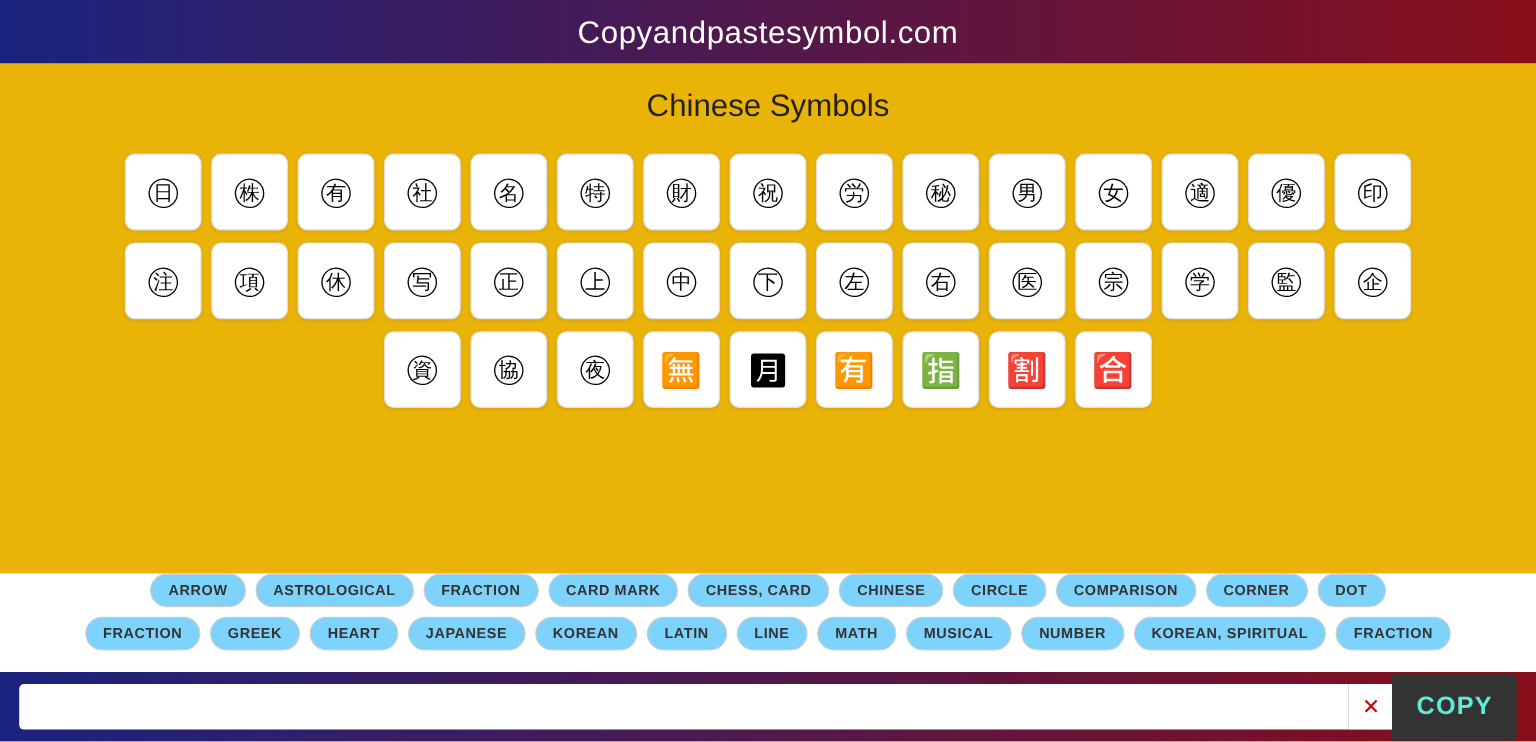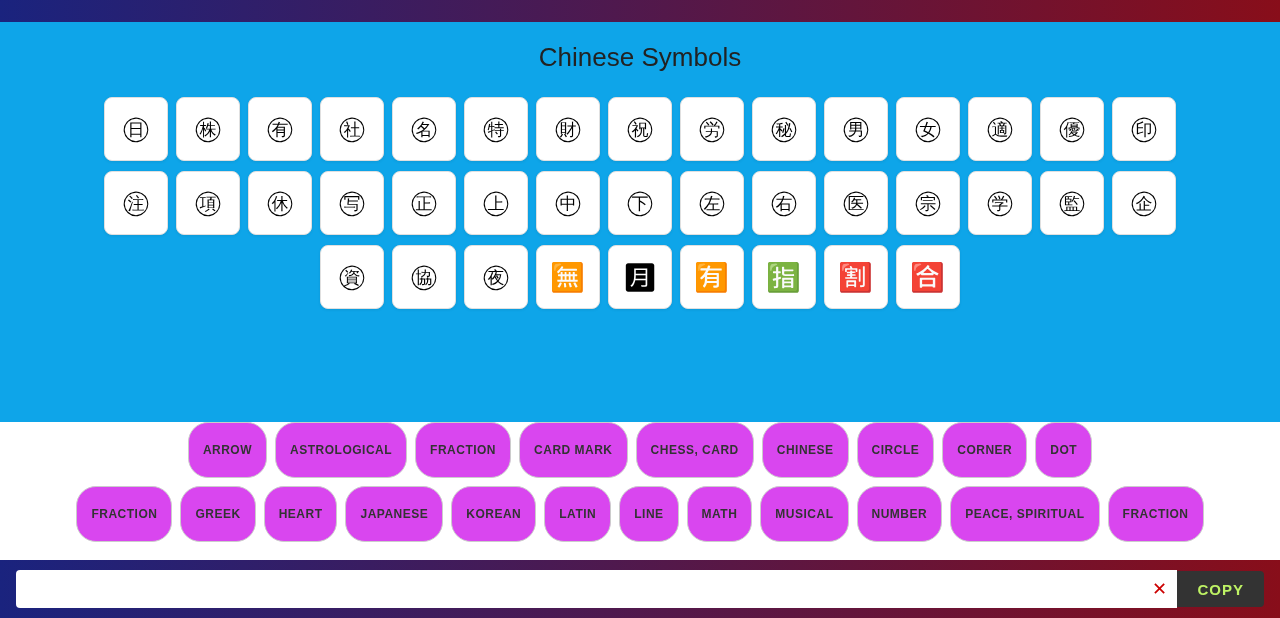--- a/index.html
+++ b/index.html
@@ -26,21 +26,21 @@
     .header-subtitle {
       color: white;
       font-size: 13px;
       margin-top: 3px;
       letter-spacing: 0.3px;
     }
 
     
     .main-content {
       flex: 1;
-      background: #0ea5e9;
+      background: #eab308;
       padding: 20px 40px 15px;
     }
 
     .page-title {
       text-align: center;
       font-size: 26px;
       font-weight: 500;
       color: #222;
       margin-bottom: 24px;
     }
@@ -85,26 +85,26 @@
       display: flex;
       flex-wrap: wrap;
       gap: 8px;
       margin-bottom: 8px;
       justify-content: center;
     }
 
     .category-tag {
       border: 1px solid #ccc;
       border-radius: 20px;
-      padding: 20px 14px;
+      padding: 6px 14px;
       font-size: 12px;
       font-weight: 600;
       letter-spacing: 0.5px;
       color: #333;
-      background: #d946ef;
+      background: #7dd3fc;
       cursor: pointer;
       white-space: nowrap;
     }
 
     
     .bottom-bar {
       background: linear-gradient(to right, #1a237e, #880e1a);
       padding: 10px 16px;
       display: flex;
       align-items: center;
@@ -131,35 +131,36 @@
       cursor: pointer;
       display: flex;
       align-items: center;
       justify-content: center;
       color: #c00;
       font-size: 18px;
     }
 
     .copy-btn {
       background: #333;
-      color: #bef264;
+      color: #5eead4;
       border: none;
-      height: 36px;
+      height: 55px;
       padding: 0 20px;
-      font-size: 15px;
+      font-size: 21px;
       font-weight: 700;
       letter-spacing: 1px;
       cursor: pointer;
       border-radius: 0 4px 4px 0;
     }
   </style>
 </head>
 <body>
 
 <div class="header">
+  <div class="header-title">Copyandpastesymbol.com</div>
 </div>
 
 <div class="main-content">
   <h1 class="page-title">Chinese Symbols</h1>
 
   <div class="symbol-grid">
 
     <div class="symbol-row">
       <button class="symbol-btn">㊐</button>
       <button class="symbol-btn">㊑</button>
@@ -212,35 +213,36 @@
 
 <div class="categories-section">
   <div class="category-row">
     <button class="category-tag">ARROW</button>
     <button class="category-tag">ASTROLOGICAL</button>
     <button class="category-tag">FRACTION</button>
     <button class="category-tag">CARD MARK</button>
     <button class="category-tag">CHESS, CARD</button>
     <button class="category-tag">CHINESE</button>
     <button class="category-tag">CIRCLE</button>
+    <button class="category-tag">COMPARISON</button>
     <button class="category-tag">CORNER</button>
     <button class="category-tag">DOT</button>
   </div>
   <div class="category-row">
     <button class="category-tag">FRACTION</button>
     <button class="category-tag">GREEK</button>
     <button class="category-tag">HEART</button>
     <button class="category-tag">JAPANESE</button>
     <button class="category-tag">KOREAN</button>
     <button class="category-tag">LATIN</button>
     <button class="category-tag">LINE</button>
     <button class="category-tag">MATH</button>
     <button class="category-tag">MUSICAL</button>
     <button class="category-tag">NUMBER</button>
-    <button class="category-tag">PEACE, SPIRITUAL</button>
+    <button class="category-tag">KOREAN, SPIRITUAL</button>
     <button class="category-tag">FRACTION</button>
   </div>
 </div>
 
 <div class="bottom-bar">
   <input type="text" class="copy-input" placeholder="" style="">
   <button class="clear-btn">✕</button>
   <button class="copy-btn">COPY</button>
 </div>
 

